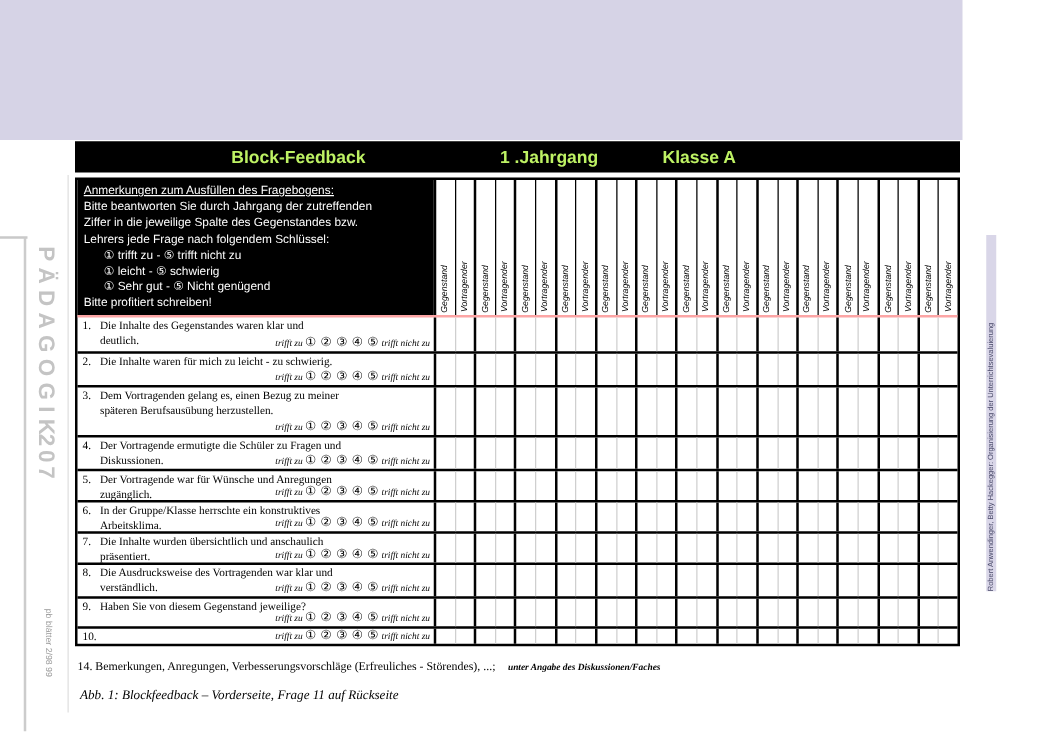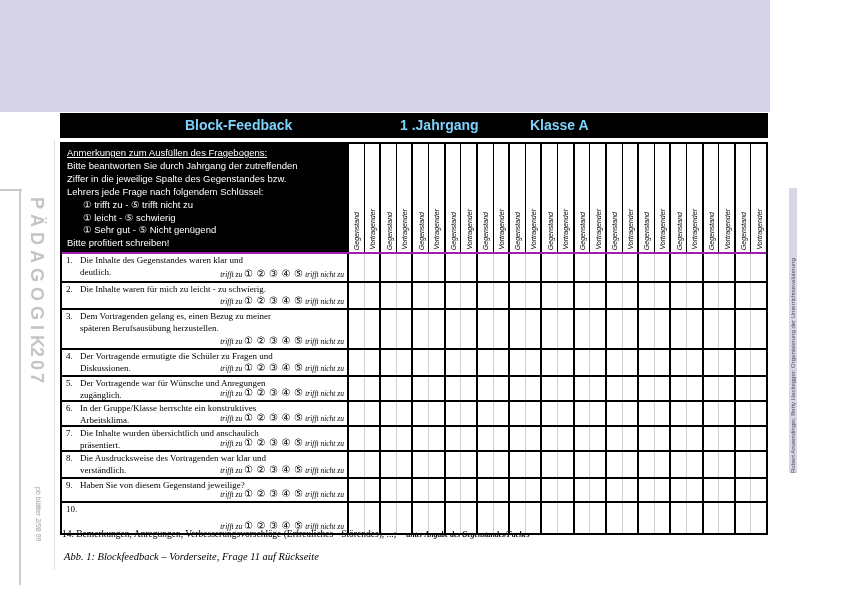--- a/index.html
+++ b/index.html
@@ -27,32 +27,32 @@
   .rightnote{
     position:absolute;left:789px;top:188px;height:285px;
     writing-mode:vertical-rl;transform:rotate(180deg);
     font-size:6px;color:#4a4a6a;background:#d9d6e8;padding:0 1px;
     white-space:nowrap;overflow:hidden;
   }
   .xmark{position:absolute;left:729px;top:437px;font-size:10px;color:#bdbdbd;}
   
   .headerbar{
     position:absolute;left:60px;top:113px;width:708px;height:25px;background:#000;
-    color:#7dd3fc;font-weight:bold;font-size:14px;
+    color:#bef264;font-weight:bold;font-size:14px;
   }
   .headerbar span{position:absolute;top:4px;white-space:nowrap;}
   .h-title{left:125px;}
   .h-jahr{left:340px;}
   .h-klasse{left:470px;}
   
   .ftable{
     position:absolute;left:60px;top:142px;width:708px;
     border:2px solid #000;box-sizing:border-box;background:#fff;
   }
-  .thead{display:flex;height:108px;border-bottom:2px solid #a21caf;}
+  .thead{display:flex;height:108px;border-bottom:2px solid #fca5a5;}
   .instr{
     width:285px;box-sizing:border-box;background:#000;color:#fff;
     padding:3px 5px 0 5px;font-size:9.5px;line-height:12.9px;flex:none;
   }
   .instr .ihead{text-decoration:underline;}
   .instr .ikey{padding-left:16px;}
   .cols{flex:1;display:flex;}
   .pair{flex:1;display:flex;border-left:2px solid #000;}
   .sub{flex:1;position:relative;}
   .sub + .sub{border-left:1px solid #000;}
@@ -771,21 +771,21 @@
           <div class="rpair">
             <div class="rsub"></div>
             <div class="rsub"></div>
           </div>
           <div class="rpair">
             <div class="rsub"></div>
             <div class="rsub"></div>
           </div>
         </div>
       </div>
-      <div class="row" style="height: 32px; text-align: center;">
+      <div class="row" style="height: 14px; text-align: center;">
         <div class="qcell">
           <span class="qnum">10.</span>
           <span class="qscale"><span>trifft zu </span><span class="digits">① ② ③ ④ ⑤</span><span> trifft nicht zu</span></span>
         </div>
         <div class="rcols">
           <div class="rpair">
             <div class="rsub"></div>
             <div class="rsub"></div>
           </div>
           <div class="rpair">
@@ -835,15 +835,15 @@
           <div class="rpair">
             <div class="rsub"></div>
             <div class="rsub"></div>
           </div>
         </div>
       </div>
     </div>
 </div>
 
 <div class="q11">
-  <span>14. Bemerkungen, Anregungen, Verbesserungsvorschläge (Erfreuliches - Störendes), ...;</span><span class="note">unter Angabe des Gegenstandes/Faches</span>
+  <span>14. Bemerkungen, Anregungen, Verbesserungsvorschläge (Erfreuliches - Störendes), ...;</span><span class="note">unter Angabe des Diskussionen/Faches</span>
 </div>
 <div class="caption">Abb. 1: Blockfeedback – Vorderseite, Frage 11 auf Rückseite</div>
 
 </body></html>

